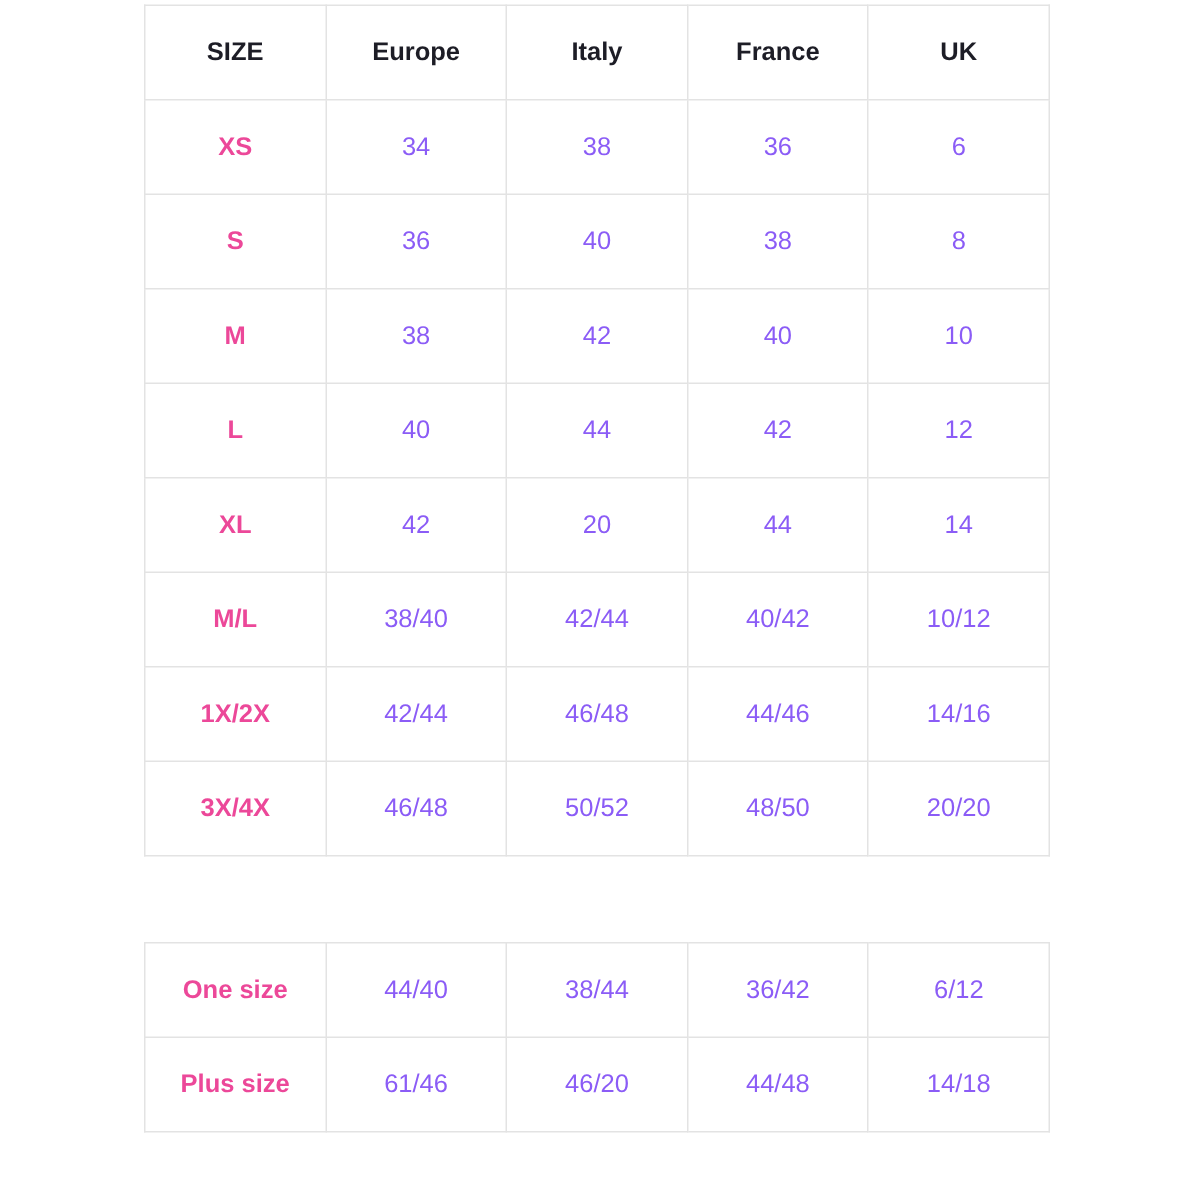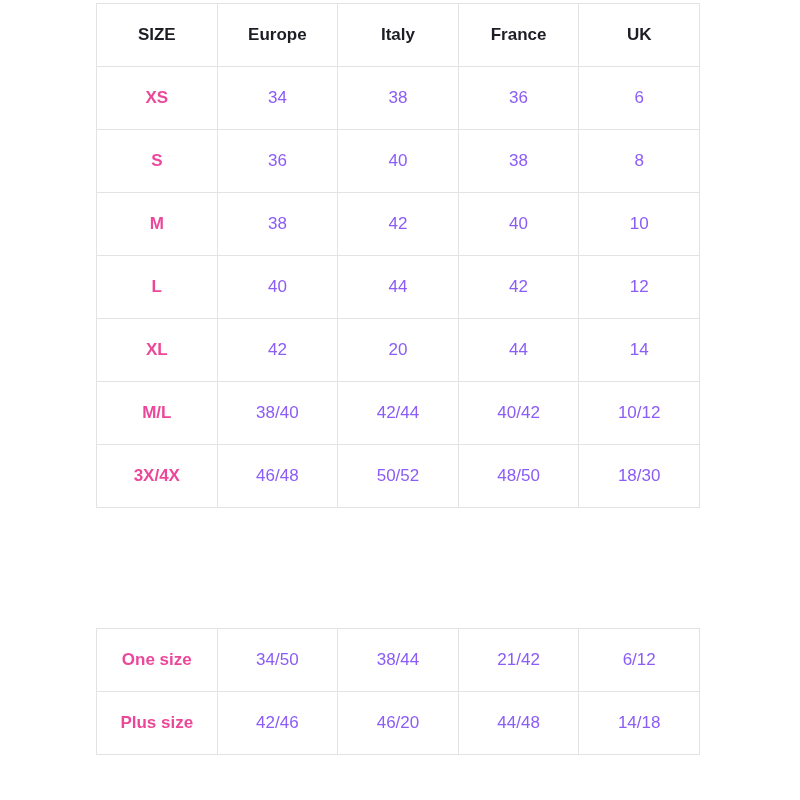--- a/index.html
+++ b/index.html
@@ -116,43 +116,50 @@
           <td class="value">14</td>
         </tr>
         <tr>
           <td class="rowhead">M/L</td>
           <td class="value">38/40</td>
           <td class="value">42/44</td>
           <td class="value">40/42</td>
           <td class="value">10/12</td>
         </tr>
         <tr>
+          <td class="rowhead">1X/2X</td>
+          <td class="value">42/44</td>
+          <td class="value">46/48</td>
+          <td class="value">44/46</td>
+          <td class="value">14/16</td>
+        </tr>
+        <tr>
           <td class="rowhead">3X/4X</td>
           <td class="value">46/48</td>
           <td class="value">50/52</td>
           <td class="value">48/50</td>
-          <td class="value">18/30</td>
+          <td class="value">20/20</td>
         </tr>
       </tbody>
     </table>
   </div>
 
   <div class="table-wrap" id="secondary-table-wrap">
     <table class="size-table" id="secondary-table">
       <tbody>
         <tr>
           <td class="rowhead col-size">One size</td>
-          <td class="value col-reg">34/50</td>
+          <td class="value col-reg">44/40</td>
           <td class="value col-reg">38/44</td>
-          <td class="value col-reg">21/42</td>
+          <td class="value col-reg">36/42</td>
           <td class="value col-reg">6/12</td>
         </tr>
         <tr>
           <td class="rowhead col-size">Plus size</td>
-          <td class="value col-reg">42/46</td>
+          <td class="value col-reg">61/46</td>
           <td class="value col-reg">46/20</td>
           <td class="value col-reg">44/48</td>
           <td class="value col-reg">14/18</td>
         </tr>
       </tbody>
     </table>
   </div>
 
 </div>
 

